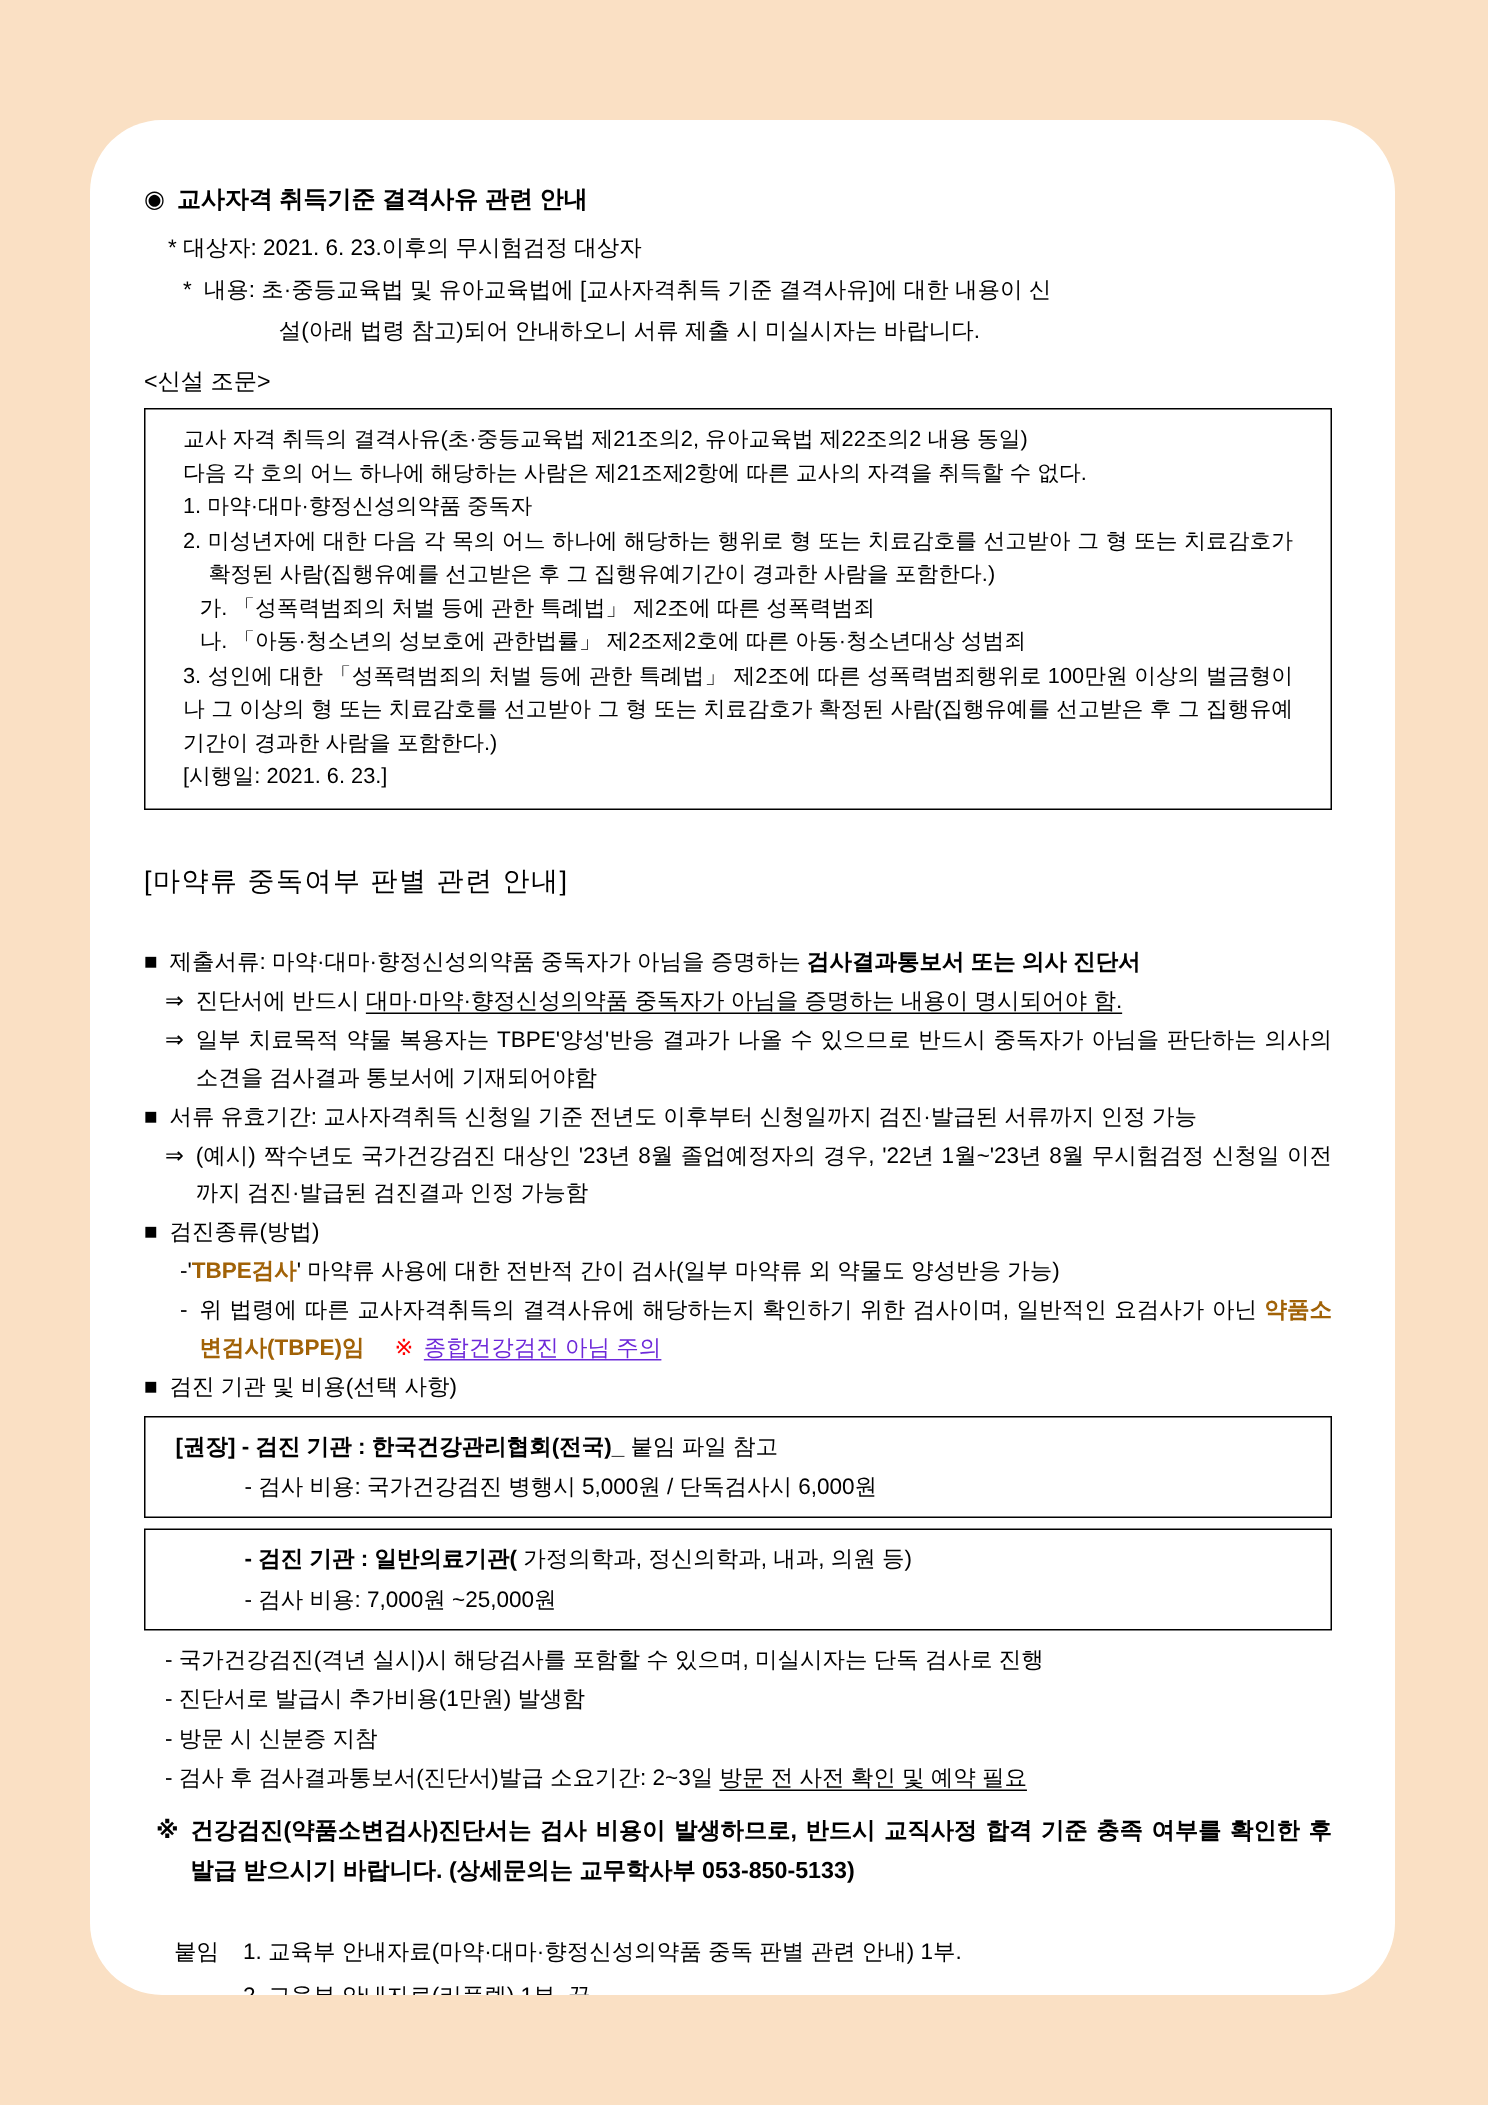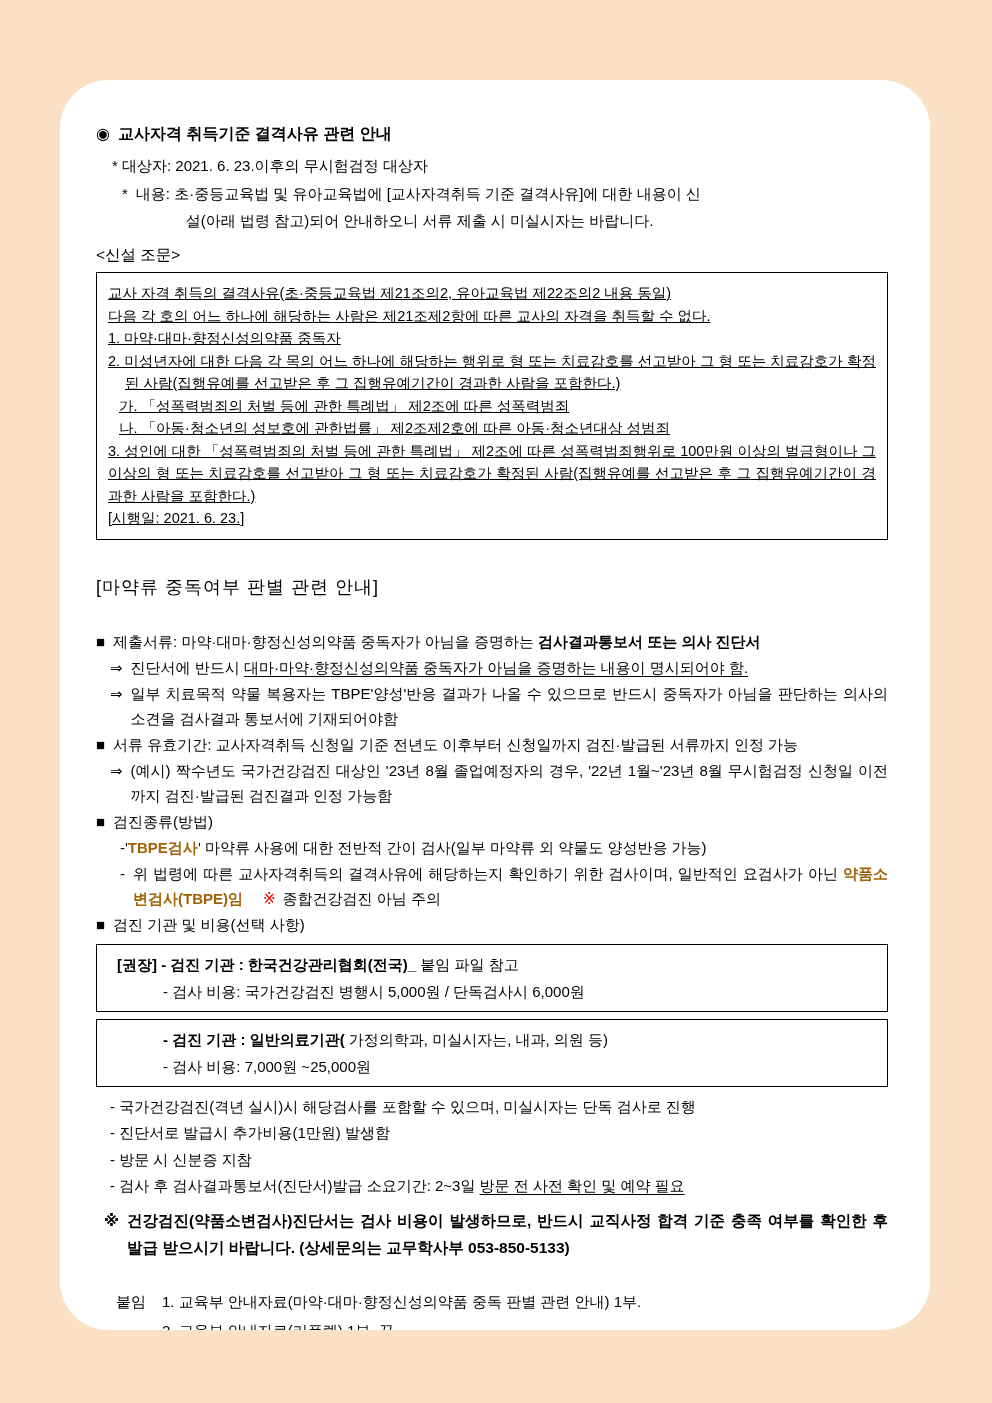--- a/index.html
+++ b/index.html
@@ -15,37 +15,36 @@
     background: #ffffff;
     border-radius: 48px;
     padding: 40px 42px 0 36px;
     font-size: 15px;
     overflow: hidden;
   }
   .bold { font-weight: bold; }
   .ul { text-decoration: underline; text-underline-offset: 3px; }
   .blue-b { color: #a16207; font-weight: bold; }
   .red { color: #ff0000; }
-  .red-ul { color: #000000; text-underline-offset: 3px; }
+  .red-ul { color: #6d28d9; text-decoration: underline; text-underline-offset: 3px; }
 
   .row { display: flex; align-items: flex-start; line-height: 25px; margin: 1px 0; }
   .row .marker { flex: 0 0 auto; margin-right: 8px; }
   .rtext { flex: 1 1 auto; text-align: justify; }
 
   .title-row { font-size: 16px; font-weight: bold; line-height: 26px; margin-bottom: 5px; }
   .sub { margin-left: 16px; line-height: 27px; }
   .cont-indent { padding-left: 50px; }
   .clause-label { margin: 9px 0 5px 0; font-size: 15.5px; line-height: 24px; }
 
   .law-box {
     border: 1.5px solid #000;
-    padding: 9px 11px;
+    padding: 9px 25px;
     font-size: 14.5px;
     line-height: 22.5px;
-    text-decoration: underline;
   }
   .law-line { text-align: justify; }
   .law-line.hang { padding-left: 17px; text-indent: -17px; }
   .law-line.ind { padding-left: 11px; }
 
   .drug-title { font-size: 18px; font-weight: normal; margin: 35px 0 30px 0; letter-spacing: 1px; }
 
   .arrow { margin-left: 14px; }
   .dashrow { margin-left: 24px; }
   .dash-note { margin-left: 14px; line-height: 26.5px; text-align: justify; }
@@ -136,21 +135,21 @@
     <span class="marker">■</span>
     <div class="rtext">검진 기관 및 비용(선택 사항)</div>
   </div>
 
   <div class="agency-box">
     <p><span class="bold">[권장] - 검진 기관 : 한국건강관리협회(전국)_</span><span> 붙임 파일 참고</span></p>
     <p class="inner">- 검사 비용: 국가건강검진 병행시 5,000원 / 단독검사시 6,000원</p>
   </div>
 
   <div class="agency-box">
-    <p class="inner"><span class="bold">- 검진 기관 : 일반의료기관(</span><span> 가정의학과, 미실시자는, 내과, 의원 등)</span></p>
+    <p class="inner"><span class="bold">- 검진 기관 : 일반의료기관(</span><span> 가정의학과, 정신의학과, 내과, 의원 등)</span></p>
     <p class="inner">- 검사 비용: 7,000원 ~25,000원</p>
   </div>
 
   <p class="dash-note">- 국가건강검진(격년 실시)시 해당검사를 포함할 수 있으며, 미실시자는 단독 검사로 진행</p>
   <p class="dash-note">- 진단서로 발급시 추가비용(1만원) 발생함</p>
   <p class="dash-note">- 방문 시 신분증 지참</p>
   <p class="dash-note"><span>- 검사 후 검사결과통보서(진단서)발급 소요기간: 2~3일 </span><span class="ul">방문 전 사전 확인 및 예약 필요</span></p>
 
   <div class="row warning-row">
     <span class="marker">※</span>

